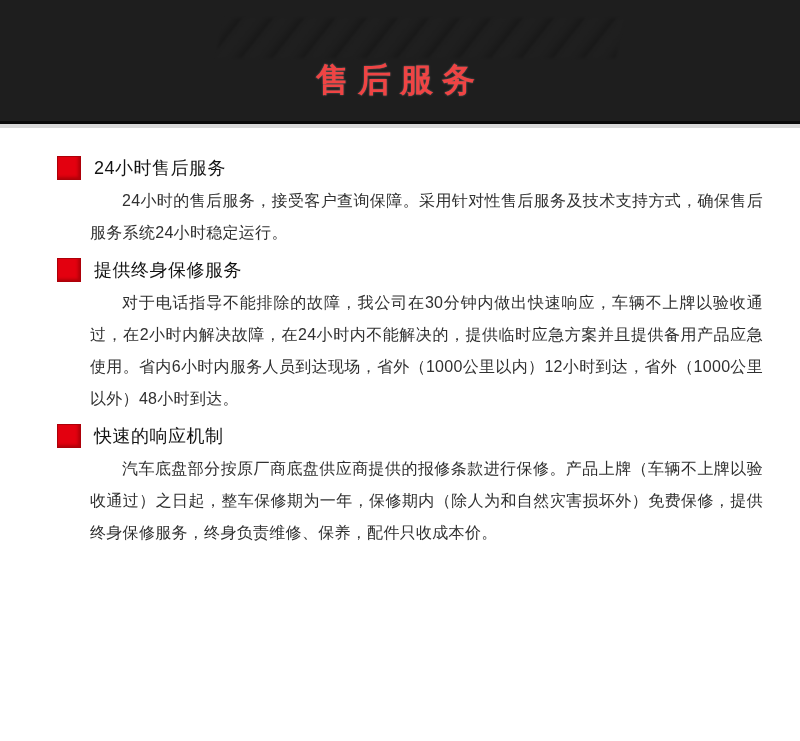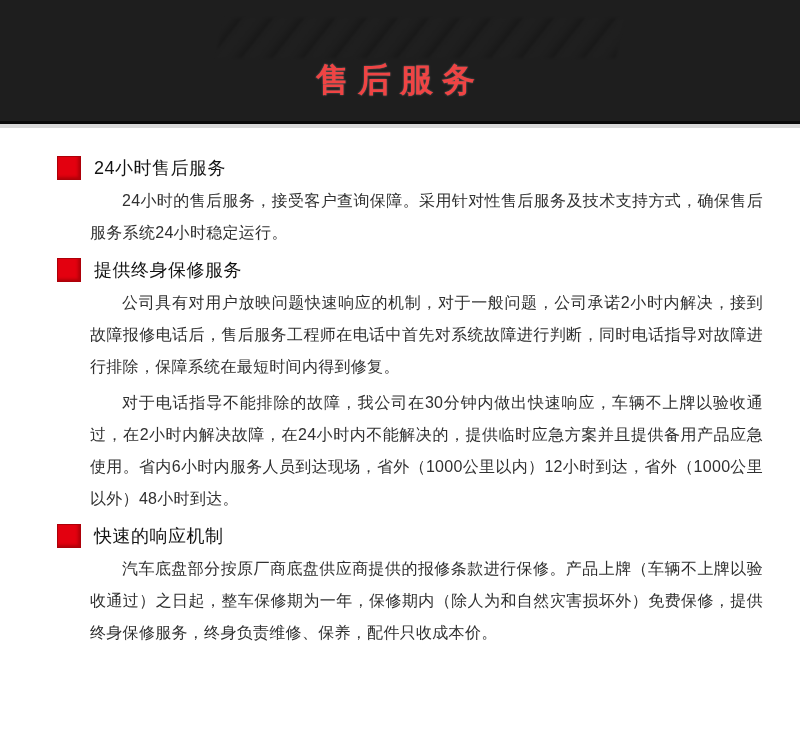--- a/index.html
+++ b/index.html
@@ -116,21 +116,20 @@
 
     <section class="section">
     </section>
 
     <section class="section">
       <div class="section-header">
         <span class="bullet"></span>
         <h2 class="section-title">提供终身保修服务</h2>
       </div>
       <div class="section-body">
-        <p>公司具有对用户放映问题快速响应的机制，对于一般问题，公司承诺2小时内解决，接到故障报修电话后，售后服务工程师在电话中首先对系统故障进行判断，同时电话指导对故障进行排除，保障系统在最短时间内得到修复。</p>
         <p>对于电话指导不能排除的故障，我公司在30分钟内做出快速响应，车辆不上牌以验收通过，在2小时内解决故障，在24小时内不能解决的，提供临时应急方案并且提供备用产品应急使用。省内6小时内服务人员到达现场，省外（1000公里以内）12小时到达，省外（1000公里以外）48小时到达。</p>
       </div>
     </section>
 
     <section class="section">
       <div class="section-header">
         <span class="bullet"></span>
         <h2 class="section-title">快速的响应机制</h2>
       </div>
       <div class="section-body">

